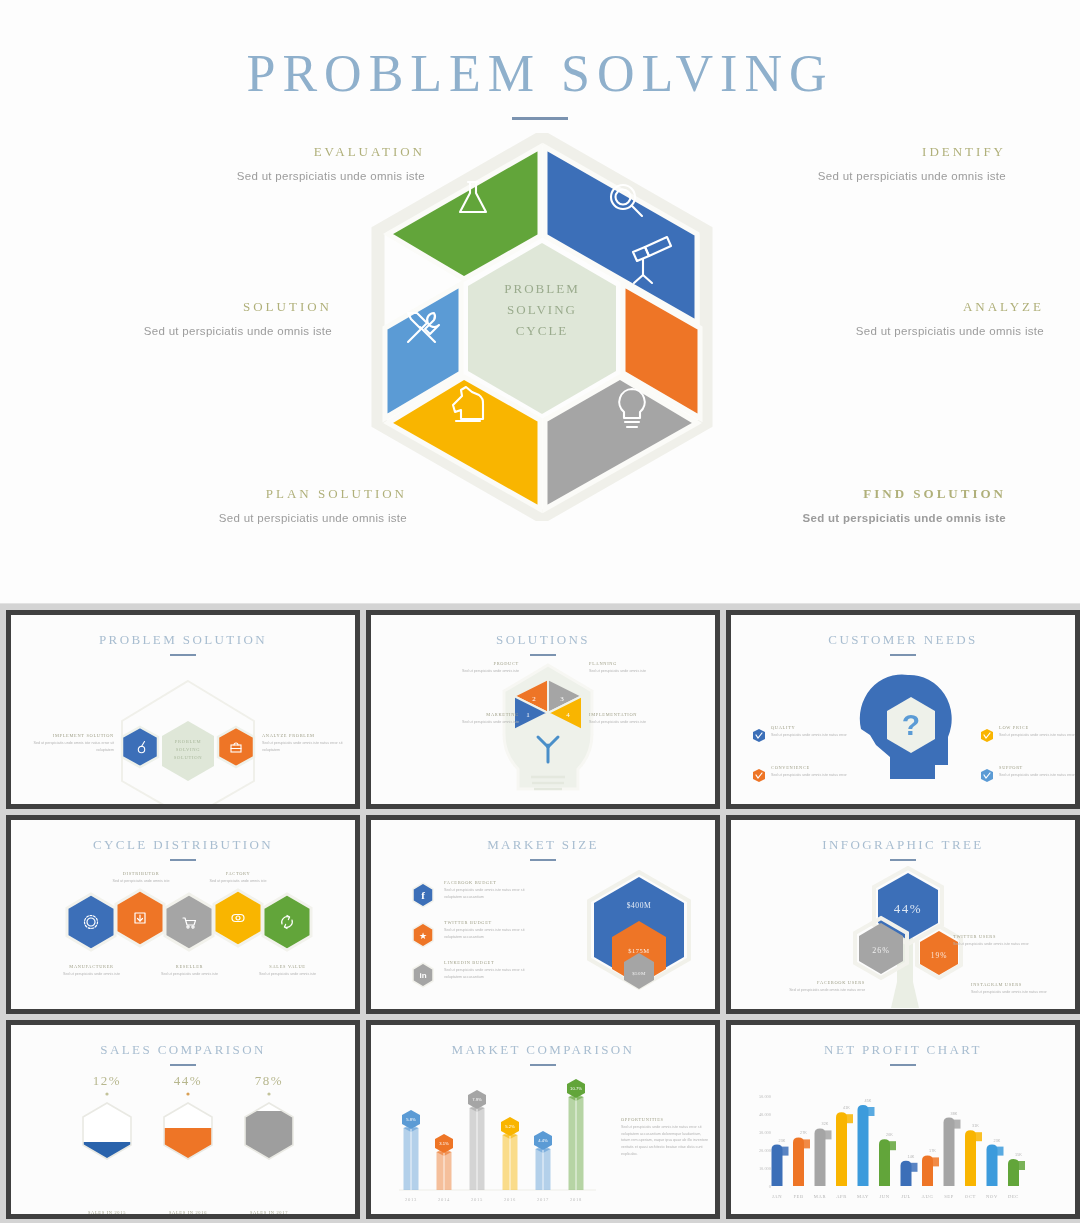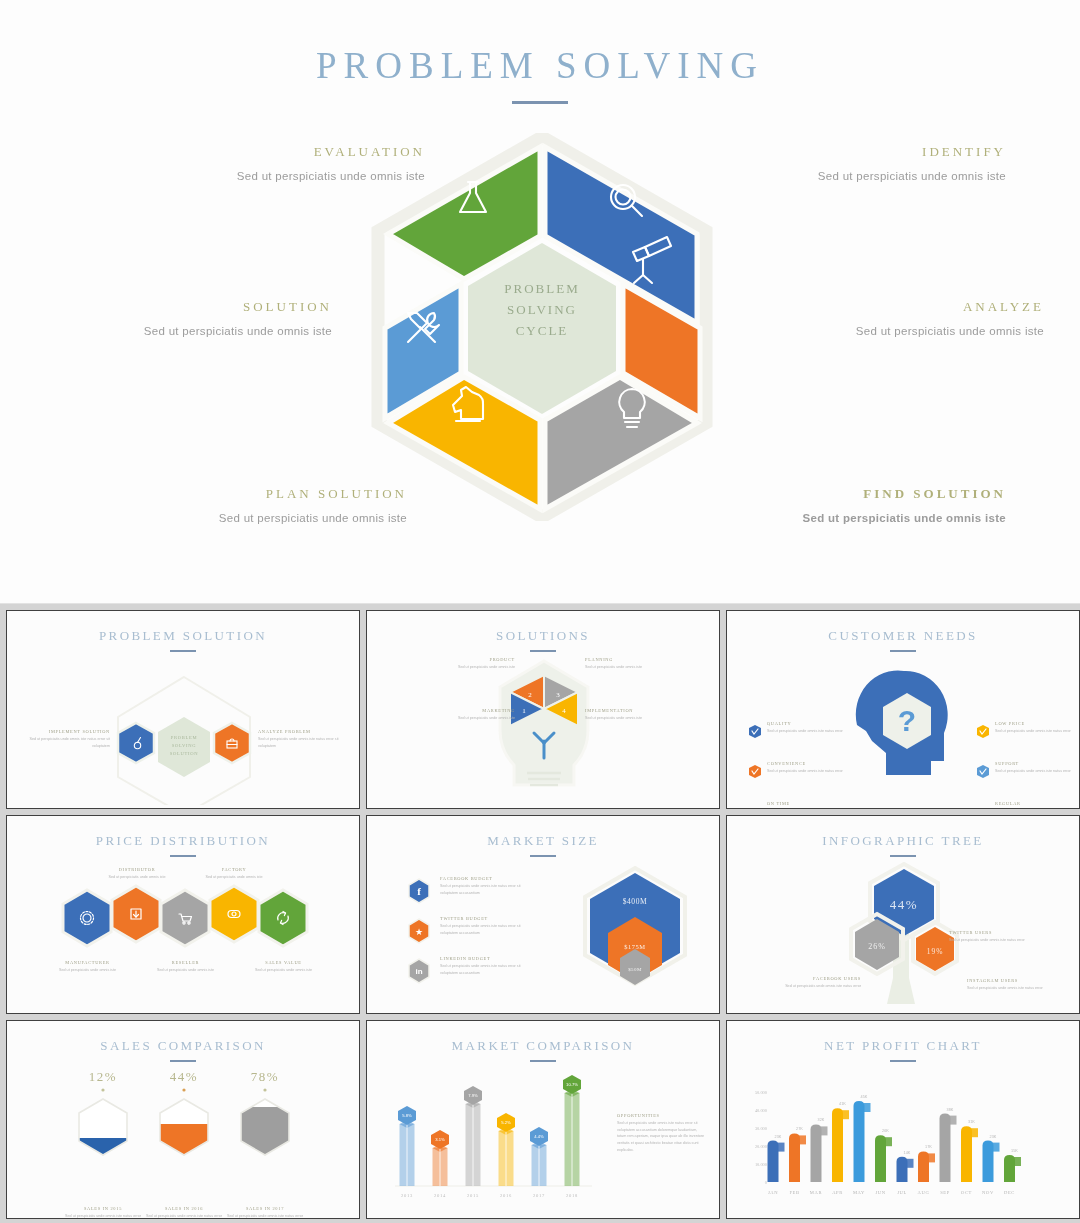--- a/index.html
+++ b/index.html
@@ -14,21 +14,21 @@
   
   .hero {
     position:relative;
     width:1080px; height:604px;
     background:#fdfdfd;
     border-bottom:1px solid #e3e3e3;
   }
   .hero-title {
     text-align:center;
     font-family:"Liberation Serif", serif;
-    font-size:37px;
+    font-size:52px;
     letter-spacing:7px;
     color:#8fb0cc;
     padding-top:44px;
     font-weight:400;
   }
   .title-rule {
     width:56px; height:3px; background:#7b93b0;
     margin:14px auto 0;
   }
 
@@ -54,21 +54,21 @@
     grid-template-columns:repeat(3,354px);
     grid-auto-rows:199px;
     gap:6px;
     padding:6px 6px 6px 6px;
     width:1080px;
   }
   .thumb {
     background:#fcfcfc;
     position:relative;
     overflow:hidden;
-    border:1px solid #404040;
+    border:5px solid #404040;
   }
   .t-title {
     text-align:center;
     font-family:"Liberation Serif", serif;
     font-size:13px; letter-spacing:2.4px; color:#a8bdd0;
     padding-top:17px;
   }
   .t-rule { width:26px; height:2px; background:#7b93b0; margin:6px auto 0; }
   .blur { filter:blur(.45px); }
   .mini-h { font-size:4.4px; letter-spacing:.7px; color:#9e9e86;
@@ -296,21 +296,21 @@
       <div class="mini-h">SUPPORT</div>
       <div class="mini-p">Sed ut perspiciatis unde omnis iste natus error</div>
     </div>
     <div class="blur" style="position:absolute;left:268px;top:190px;width:80px">
       <div class="mini-h">REGULAR</div>
       <div class="mini-p">Sed ut perspiciatis unde omnis iste natus error</div>
     </div>
   </div>
 
   <div class="thumb">
-    <div class="t-title">PRICE DISTRIBUTION</div>
+    <div class="t-title">CYCLE DISTRIBUTION</div>
     <div class="t-rule"></div>
     <svg width="354" height="150" style="position:absolute;left:0;top:52px">
       <g stroke="#f2f2ec" stroke-width="3">
         <polygon points="80,22 104,36 104,64 80,78 56,64 56,36" fill="#3c6fb8"></polygon>
         <polygon points="129,18 153,32 153,60 129,74 105,60 105,32" fill="#ee7526"></polygon>
         <polygon points="178,22 202,36 202,64 178,78 154,64 154,36" fill="#a5a5a5"></polygon>
         <polygon points="227,18 251,32 251,60 227,74 203,60 203,32" fill="#f9b500"></polygon>
         <polygon points="276,22 300,36 300,64 276,78 252,64 252,36" fill="#62a53a"></polygon>
       </g>
       <g fill="none" stroke="#fff" stroke-width="1.2" stroke-linecap="round" stroke-linejoin="round">

